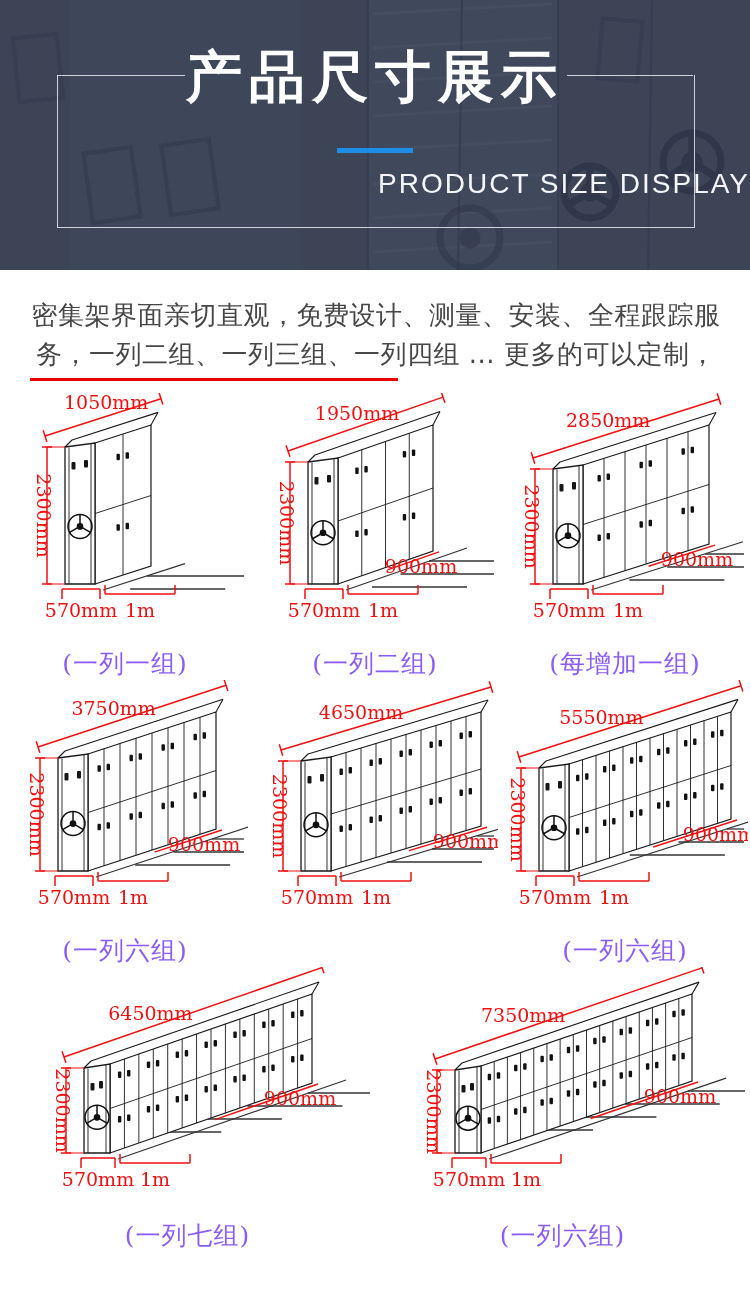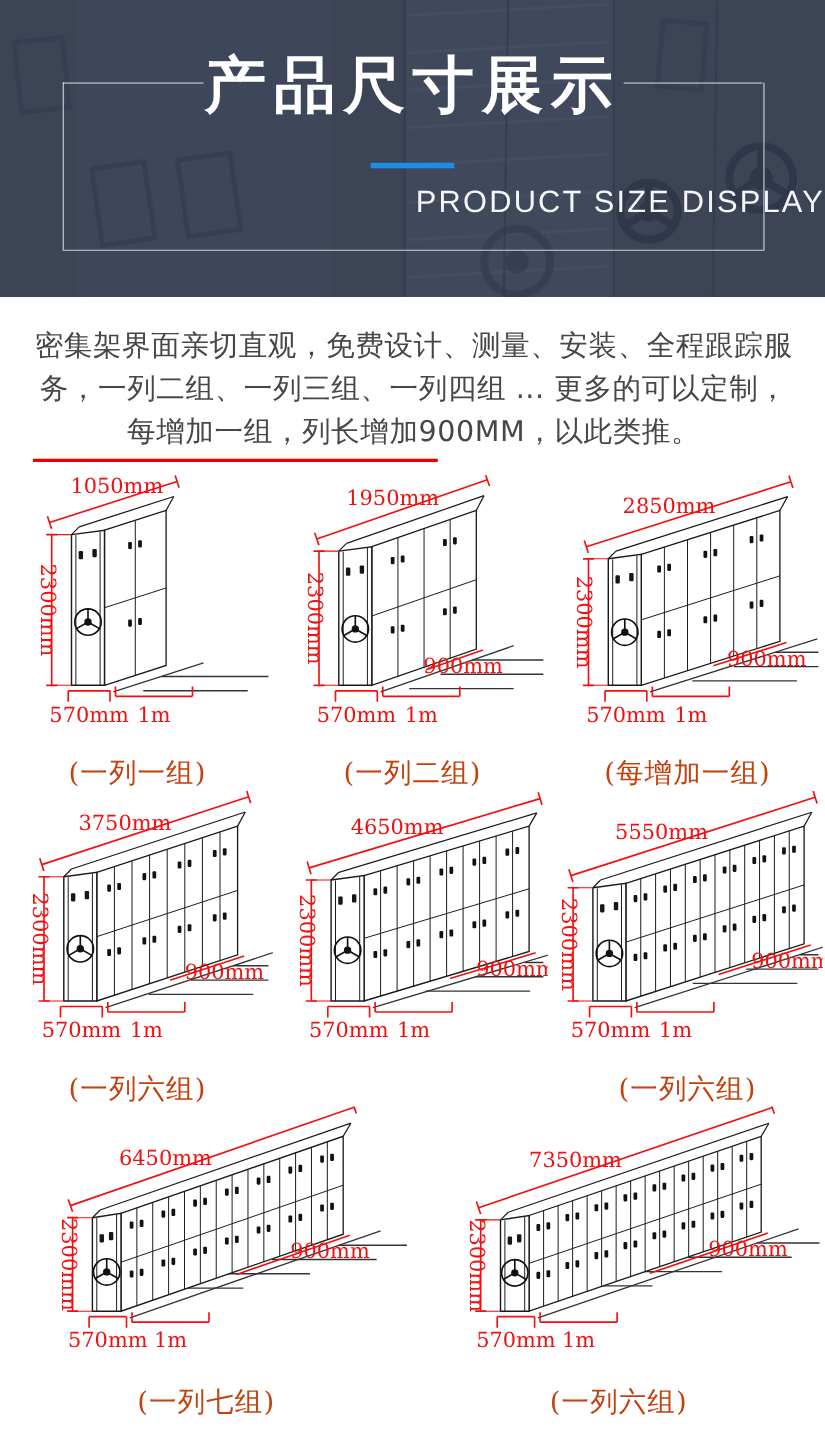--- a/index.html
+++ b/index.html
@@ -23,21 +23,21 @@
   .intro{padding:26px 28px 0 30px;color:#474747;font-size:26px;line-height:39px;letter-spacing:.5px;text-align:center;}
   .intro .line{white-space:nowrap;}
   .red-underline{width:368px;height:3px;margin:4px 0 0 0;}
 
   
   .diagram-row{display:flex;width:750px;}
   .cell{display:flex;flex-direction:column;align-items:center;}
   .cell.small{width:250px;}
   .cell.wide{width:375px;}
   .cell figure{margin:0;display:flex;flex-direction:column;align-items:center;}
-  .cell figcaption{font-family:"DejaVu Serif",serif;font-size:25px;color:#c2410c;
+  .cell figcaption{font-family:"DejaVu Serif",serif;font-size:25px;color:#8b5cf6;
     letter-spacing:1px;margin-top:2px;text-align:center;}
   .row-top{margin-top:12px;}
 </style>
 </head>
 <body>
 
 <div id="page">
 
   <div class="banner" style="background: rgb(61, 68, 86);">
     <svg class="bgdeco" width="750" height="270" viewBox="0 0 750 270" aria-hidden="true">
@@ -86,21 +86,20 @@
     <div class="frame-top-left"></div>
     <div class="frame-top-right"></div>
     <h1>产品尺寸展示</h1>
     <div class="accent-bar" style="background: rgb(29, 142, 232);"></div>
     <div class="subtitle">PRODUCT SIZE DISPLAY</div>
   </div>
 
   <div class="intro">
     <div class="line">密集架界面亲切直观，免费设计、测量、安装、全程跟踪服</div>
     <div class="line">务，一列二组、一列三组、一列四组 ... 更多的可以定制，</div>
-    <div class="line">每增加一组，列长增加900MM，以此类推。</div>
     <div class="red-underline" style="background: rgb(230, 0, 0);"></div>
   </div>
 
   <div class="diagram-row row-top">
     <div class="cell small">
         <figure>
       <svg width="245" height="252" viewBox="0 -6 245 252">
             <line x1="100" y1="191" x2="182" y2="164.64285714285714" stroke="#333" stroke-width="1.2"></line>
             <line x1="144" y1="177" x2="241" y2="177" stroke="#333" stroke-width="1.3"></line>
             <line x1="127.2" y1="190" x2="222.2" y2="190" stroke="#333" stroke-width="1.3"></line>

